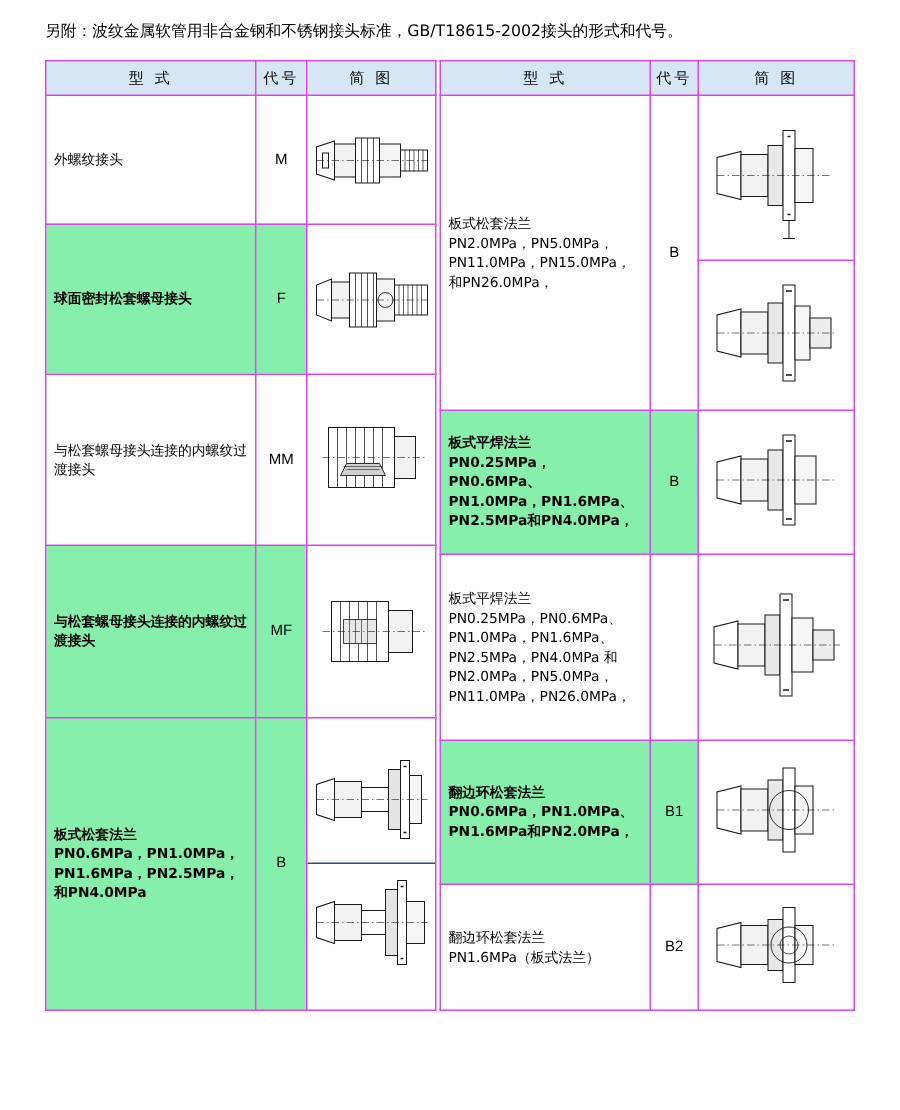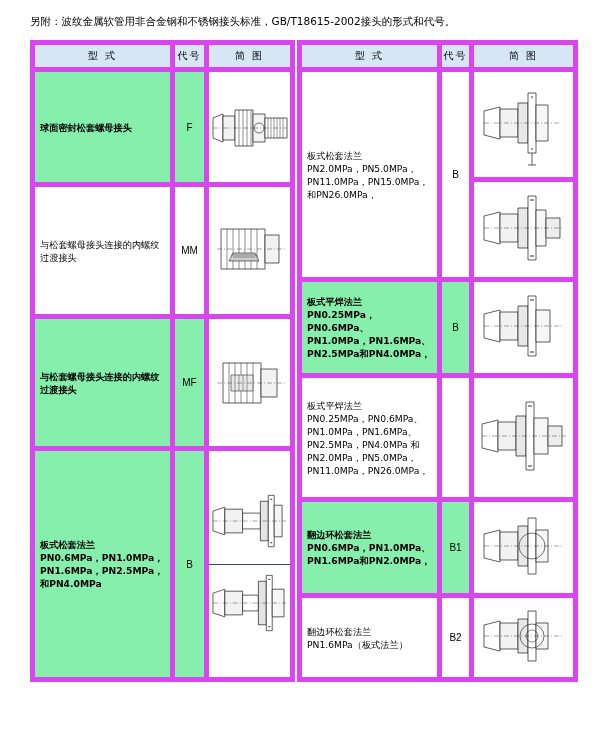--- a/index.html
+++ b/index.html
@@ -39,21 +39,21 @@
     gap: 0px;
   }
   table.tbl {
     border-collapse: collapse;
     table-layout: fixed;
     background: #fff;
   }
   table.left { width: 262px; }
   table.right { width: 278px; margin-left: 2px; }
   .tbl th, .tbl td {
-    border: 5px solid #d946ef;
+    border: 1px solid #d946ef;
     padding: 0;
     vertical-align: middle;
   }
   .tbl thead th {
     background: #d7e6f5;
     height: 22px;
     font-size: 10px;
     font-weight: normal;
     letter-spacing: 2px;
     color: #000;
@@ -102,20 +102,43 @@
       </colgroup>
       <thead>
         <tr>
           <th>型    式</th>
           <th>代号</th>
           <th>简    图</th>
         </tr>
       </thead>
       <tbody>
 
+        <tr style="height:72px">
+          <td class="white">
+            <div class="cell-text" style="white-space:pre-line">外螺纹接头</div>
+          </td>
+          <td class="white cell-code">M</td>
+          <td class="white">
+            <div class="fig">
+              <svg width="82" height="60" viewBox="0 0 82 60">
+                <g fill="none" stroke="#1a1a1a" stroke-width="0.7">
+                  <path d="M4 22 L4 40 L16 44 L16 18 Z" fill="#ffffff"></path>
+                  <path d="M16 20 L30 20 L30 42 L16 42 Z" fill="#f2f2f2"></path>
+                  <path d="M30 16 L46 16 L46 46 L30 46 Z" fill="#ffffff"></path>
+                  <path d="M34 16 L34 46 M38 16 L38 46 M42 16 L42 46" stroke-width="0.5"></path>
+                  <path d="M46 20 L60 20 L60 42 L46 42 Z" fill="#f4f4f4"></path>
+                  <path d="M60 24 L78 24 L78 38 L60 38 Z" fill="#ffffff"></path>
+                  <path d="M63 24 L63 38 M66 24 L66 38 M69 24 L69 38 M72 24 L72 38 M75 24 L75 38" stroke-width="0.45"></path>
+                  <path d="M4 31 L78 31" stroke-dasharray="5 2 1 2" stroke-width="0.4"></path>
+                  <path d="M8 26 L12 26 L12 36 L8 36 Z"></path>
+                </g>
+              </svg>
+            </div>
+          </td>
+        </tr>
 
         <tr style="height:84px">
           <td class="yellow">
             <div class="cell-text" style="white-space:pre-line;font-weight:bold">球面密封松套螺母接头</div>
           </td>
           <td class="yellow cell-code">F</td>
           <td class="white">
             <div class="fig">
               <svg width="82" height="66" viewBox="0 0 82 66">
                 <g fill="none" stroke="#1a1a1a" stroke-width="0.7">

